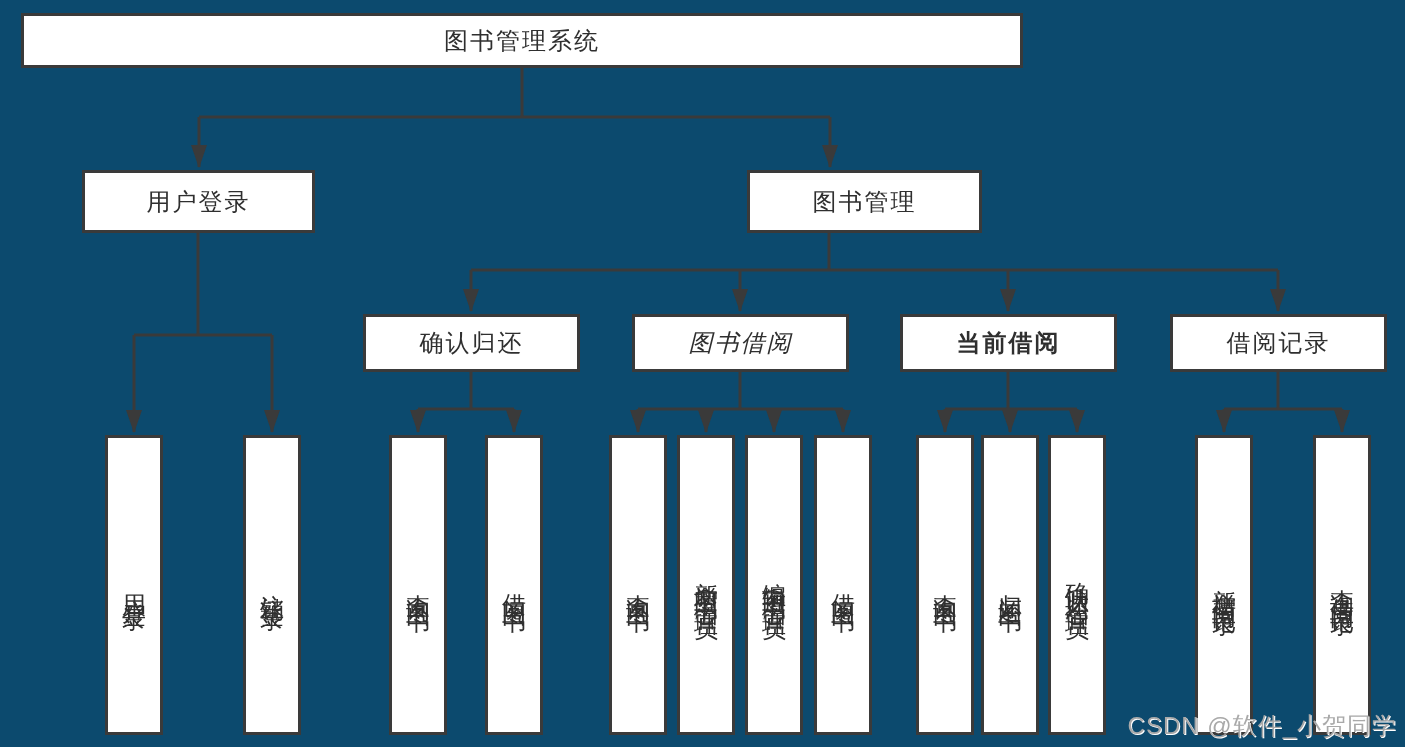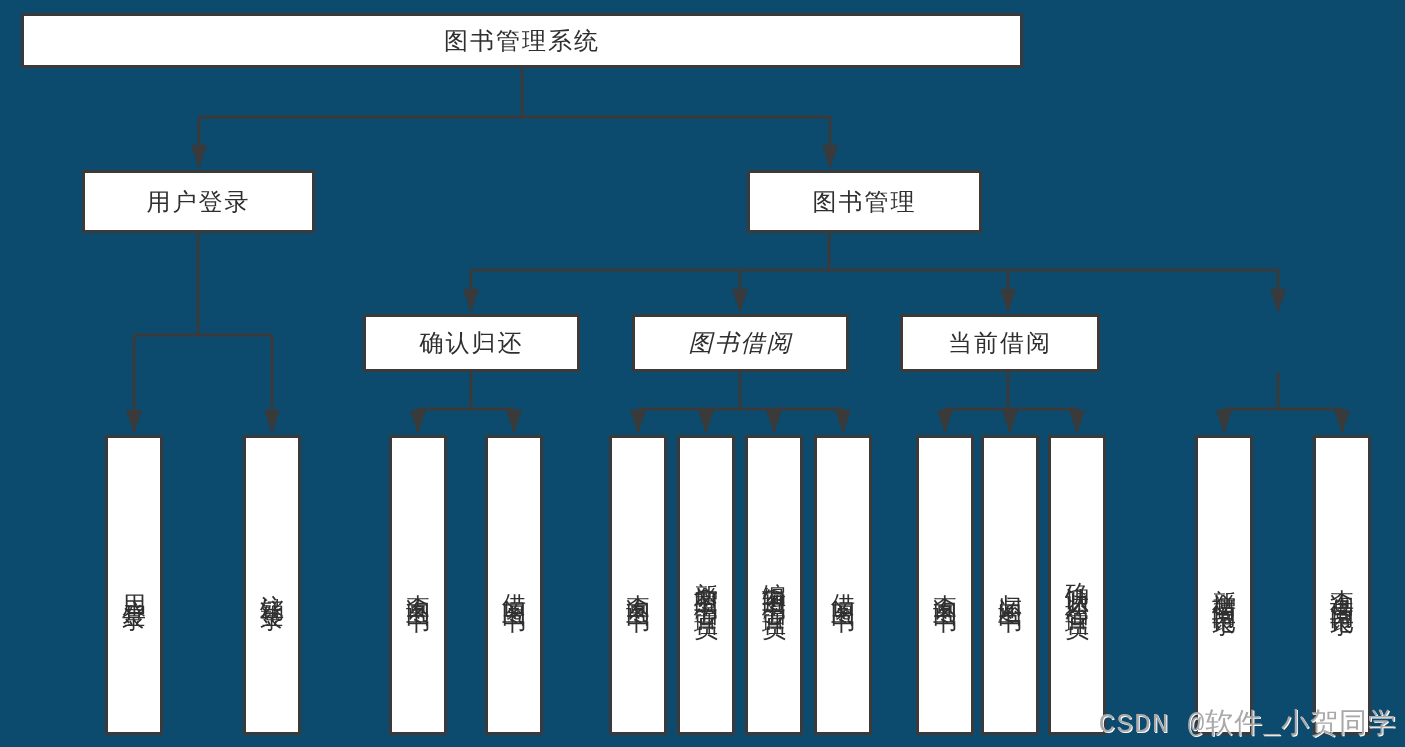--- a/index.html
+++ b/index.html
@@ -57,46 +57,46 @@
     height: 300px;
   }
   
   .n-root   { left: 21px;   top: 13px;  width: 1002px; height: 55px; }
   
   .n-login  { left: 82px;   top: 170px; width: 233px;  height: 63px; }
   .n-mgmt   { left: 712px;  top: 170px; width: 235px;  height: 63px; margin-left: 35px; }
   
   .n-rec    { left: 363px;  top: 314px; width: 217px;  height: 58px; }
   .n-borrow { left: 632px;  top: 314px; width: 217px;  height: 58px; font-style: italic; }
-  .n-cur    { left: 900px;  top: 314px; width: 200px;  height: 58px; }
+  .n-cur    { left: 900px;  top: 314px; width: 217px;  height: 58px; font-weight: bold; }
   .n-hist   { left: 1170px; top: 314px; width: 217px;  height: 58px; }
   
   .l-1  { left: 105px;  }
   .l-2  { left: 243px;  }
   .l-3  { left: 389px;  }
   .l-4  { left: 485px;  }
   .l-5  { left: 609px;  }
   .l-6  { left: 677px;  }
   .l-7  { left: 745px;  }
   .l-8  { left: 814px;  }
   .l-9  { left: 916px;  }
   .l-10 { left: 981px;  }
   .l-11 { left: 1048px; }
   .l-12 { left: 1195px; }
   .l-13 { left: 1313px; }
   .watermark {
     position: absolute;
     right: 8px;
     bottom: 5px;
-    font-size: 28px;
+    font-size: 24px;
     color: #a9a9a9;
     letter-spacing: 1px;
     text-shadow: 1px 1px 0 #ffffff;
     z-index: 5;
-    font-family: Liberation Mono, monospace;
+    font-family: Liberation Sans, sans-serif;
   }
 </style>
 </head>
 <body>
 
 <div class="canvas">
 
   <svg class="connectors" viewBox="0 0 1405 747" xmlns="http://www.w3.org/2000/svg">
     <defs>
       <marker id="arrowhead" markerUnits="userSpaceOnUse" markerWidth="23" markerHeight="16" viewBox="0 0 23 16" refX="22" refY="8" orient="auto">
@@ -140,20 +140,21 @@
   </svg>
 
   <div class="node h n-root">图书管理系统</div>
 
   <div class="node h n-login">用户登录</div>
   <div class="node h n-mgmt">图书管理</div>
 
   <div class="node h n-rec">确认归还</div>
   <div class="node h n-borrow">图书借阅</div>
   <div class="node h n-cur">当前借阅</div>
+  <div class="node h n-hist">借阅记录</div>
 
   <div class="node v l-1">用户登录</div>
   <div class="node v l-2">注销登录</div>
 
   <div class="node v l-3">查询图书</div>
   <div class="node v l-4">借阅图书</div>
 
   <div class="node v l-5">查询图书</div>
   <div class="node v l-6">新增图书（管理员）</div>
   <div class="node v l-7">编辑图书（管理员）</div>

